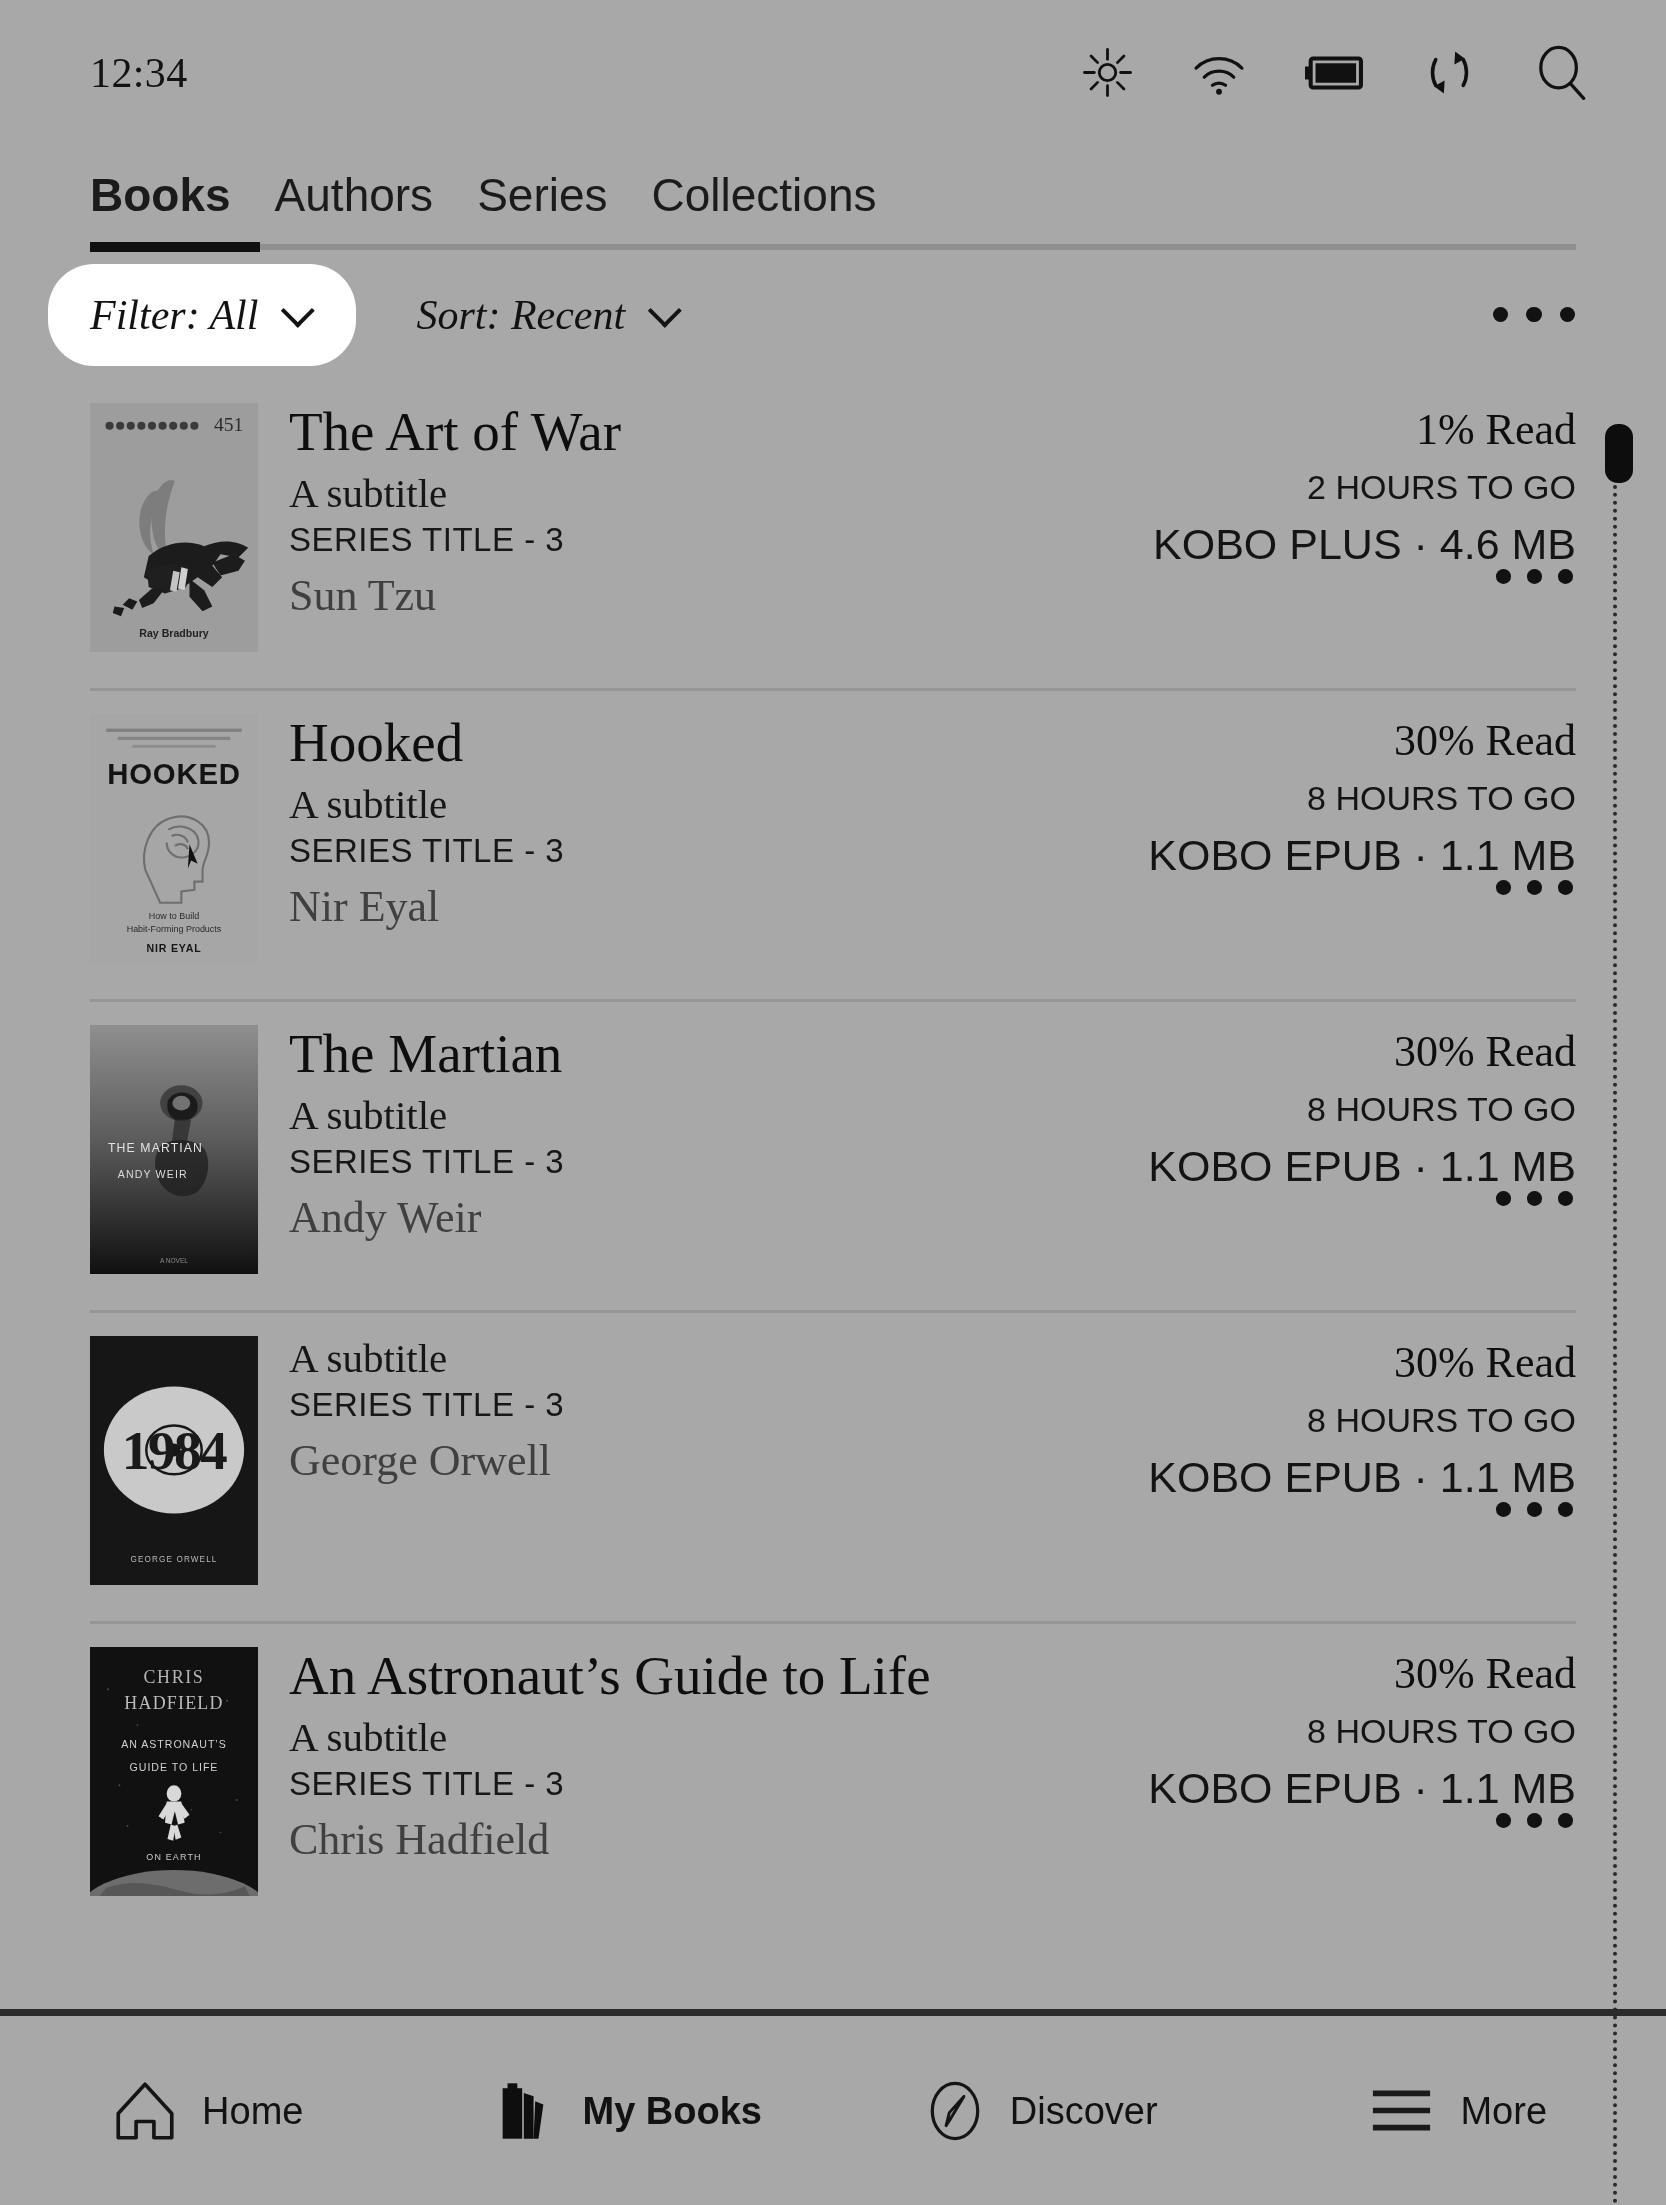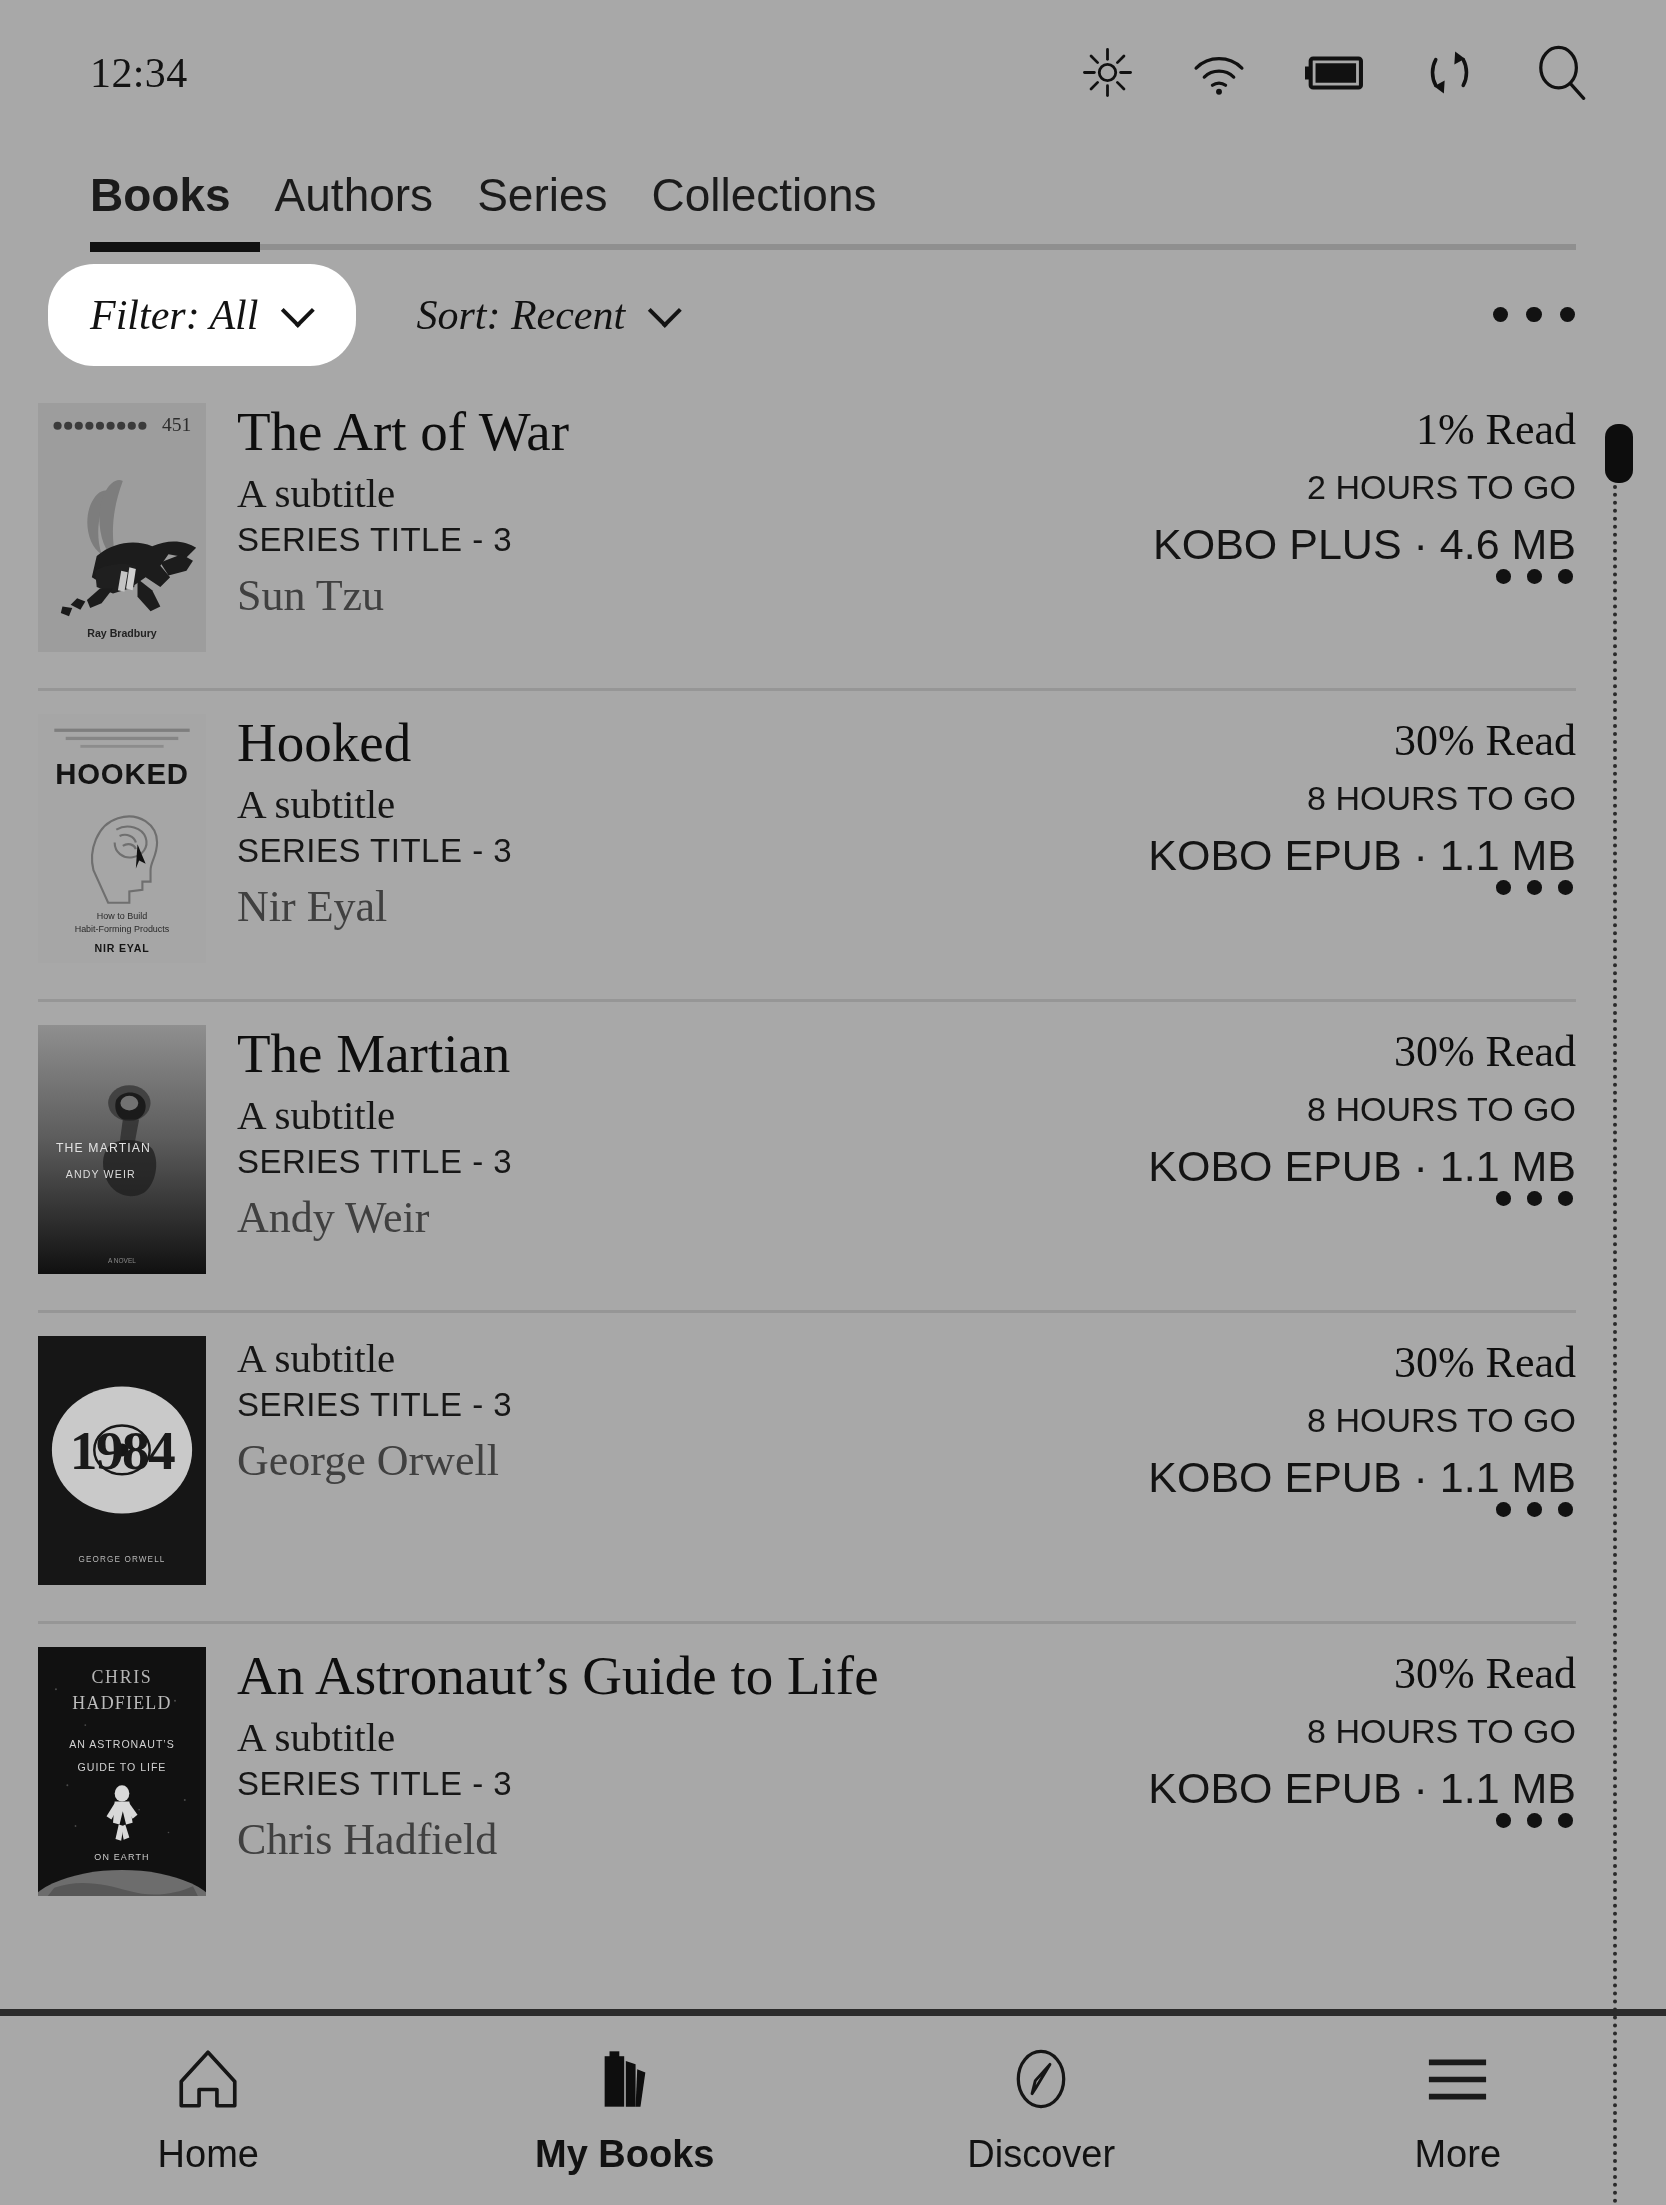--- a/index.html
+++ b/index.html
@@ -147,21 +147,21 @@
     height: 15.5px;
     border-radius: 50%;
     background: #121212;
   }
 
   
   .list-area {
     flex: 1 1 auto;
     position: relative;
     overflow: hidden;
-    padding-left: 38px;
+    padding-left: 90px;
     padding-right: 90px;
     box-sizing: border-box;
   }
   .book-row {
     display: flex;
     align-items: flex-start;
     padding: 23px 0 21px 0;
     border-bottom: 3.3px solid #969696;
     box-sizing: border-box;
     height: 311px;
@@ -289,21 +289,21 @@
   }
   .bottomnav {
     flex: 0 0 189px;
     display: flex;
     align-items: center;
     background: #a8a8a8;
   }
   .navitem {
     flex: 1 1 0;
     display: flex;
-    flex-direction: column;
+    flex-direction: row;
     align-items: center;
     justify-content: center;
     gap: 25px;
   }
   .navicon { height: 62px; display: flex; align-items: center; justify-content: center; }
   .navlabel {
     font-family: "Liberation Sans", sans-serif;
     font-size: 38px;
     color: #121212;
     line-height: 1;

